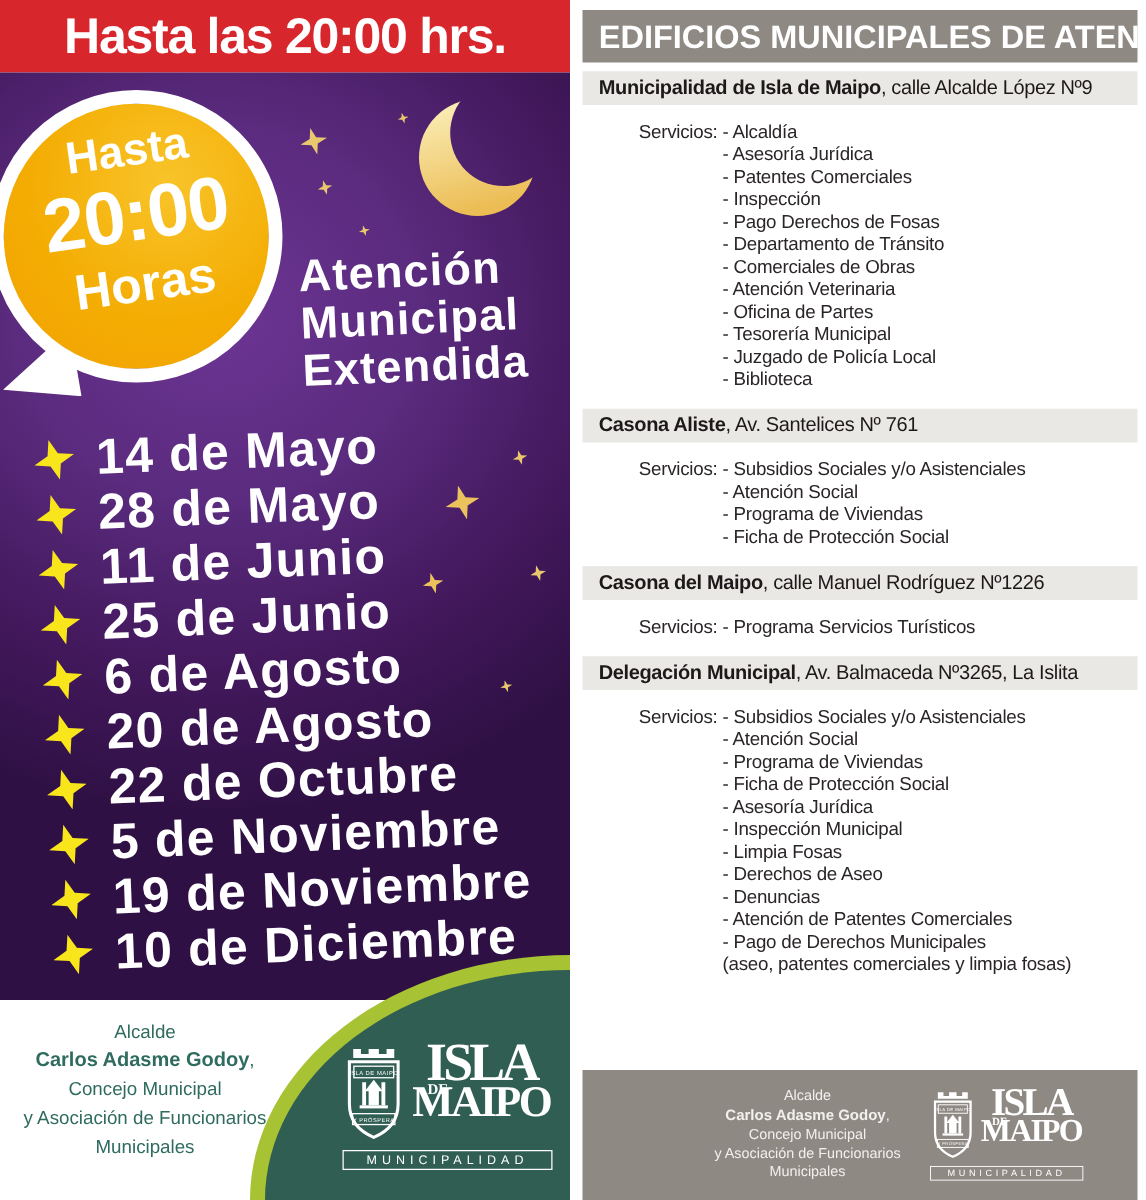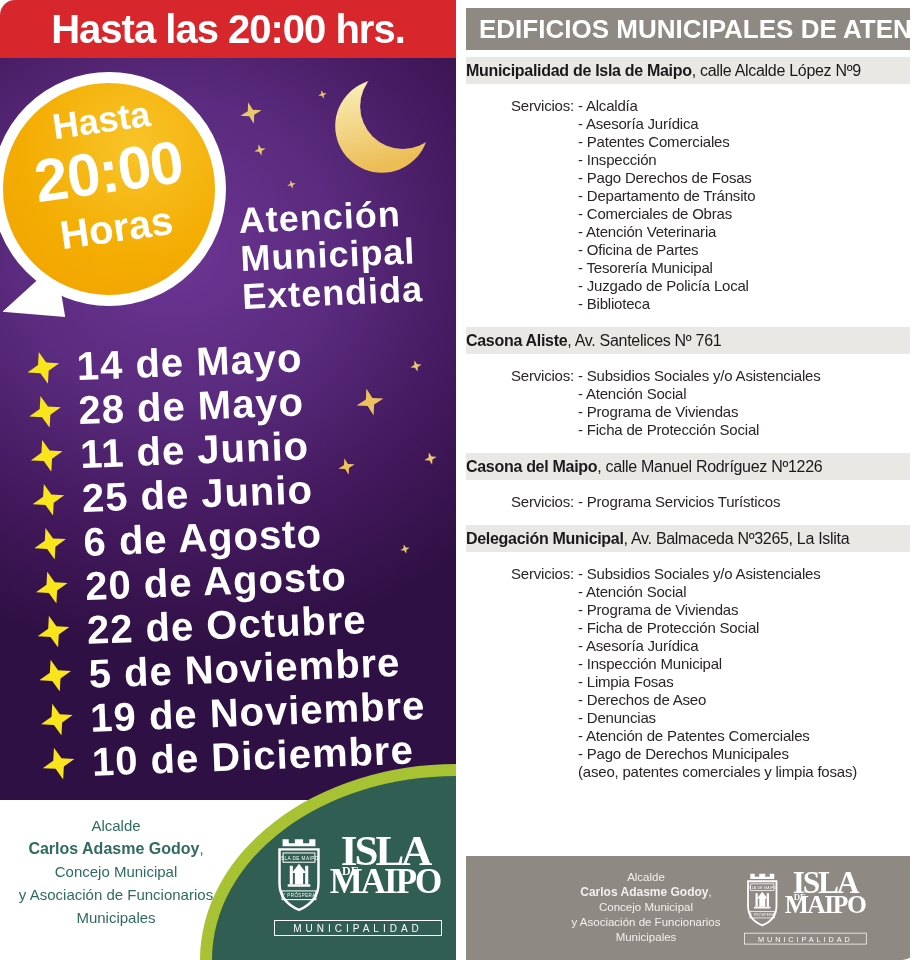--- a/index.html
+++ b/index.html
@@ -1,17 +1,17 @@
 <!DOCTYPE html>
 <html><head>
 <meta charset="utf-8">
 <style>
   html,body{margin:0;padding:0;background:#ffffff;}
   .poster{position:relative;width:917px;height:960px;background:#ffffff;overflow:hidden;
-          font-family:"Liberation Sans",sans-serif;border-radius:15px;-webkit-font-smoothing:antialiased;}
+          font-family:"Liberation Sans",sans-serif;-webkit-font-smoothing:antialiased;}
 
   
   .left-panel{position:absolute;left:0;top:0;width:456px;height:960px;background:#ffffff;}
   .red-banner{position:absolute;left:0;top:0;width:456px;height:58px;background:#d8262d;
               color:#fff;font-weight:bold;font-size:40px;letter-spacing:-1px;
               display:flex;align-items:center;justify-content:center;white-space:nowrap;}
   .purple-area{position:absolute;left:0;top:58px;width:456px;height:742px;overflow:hidden;
                background:radial-gradient(ellipse 430px 400px at 38% 26%,
                  #6d3594 0%, #5a2b7e 38%, #44195e 70%, #2f1044 100%);}
 
@@ -70,21 +70,21 @@
             padding:2px 0 1px;white-space:nowrap;}
   .logo-left{left:274px;top:834px;}
   .logo-small{left:744px;top:870px;transform:scale(0.73);transform-origin:top left;}
 
   
   .right-panel{position:absolute;left:466px;top:0;width:444px;height:960px;background:#ffffff;}
   .gray-header{position:absolute;left:0;top:8px;width:444px;height:42px;background:#8f8984;
                color:#ffffff;font-weight:bold;font-size:26px;line-height:42px;
                padding-left:13px;box-sizing:border-box;white-space:nowrap;letter-spacing:0px;}
   .sections{position:absolute;left:0;top:57px;width:444px;}
-  .band{height:27px;background:#eae8e5;line-height:27px;font-size:16px;
+  .band{height:27px;background:#eae8e5;line-height:27px;padding-left:13px;font-size:16px;
         letter-spacing:-0.3px;color:#1d191a;white-space:nowrap;}
   .band-name{font-weight:bold;}
   .services{position:relative;margin:13px 0 14px 0;font-size:15px;line-height:18px;
             letter-spacing:-0.2px;color:#2a2526;}
   .svc-label{position:absolute;left:1px;top:0;margin-left:44px;}
   .svc-lines{margin-left:82px;}
   .svc-line{white-space:nowrap;margin-left:30px;}
 
   .gray-footer{position:absolute;left:0;top:856px;width:444px;height:104px;background:#8f8984;}
   .right-footer-text{position:absolute;left:20px;top:14px;width:320px;text-align:center;

